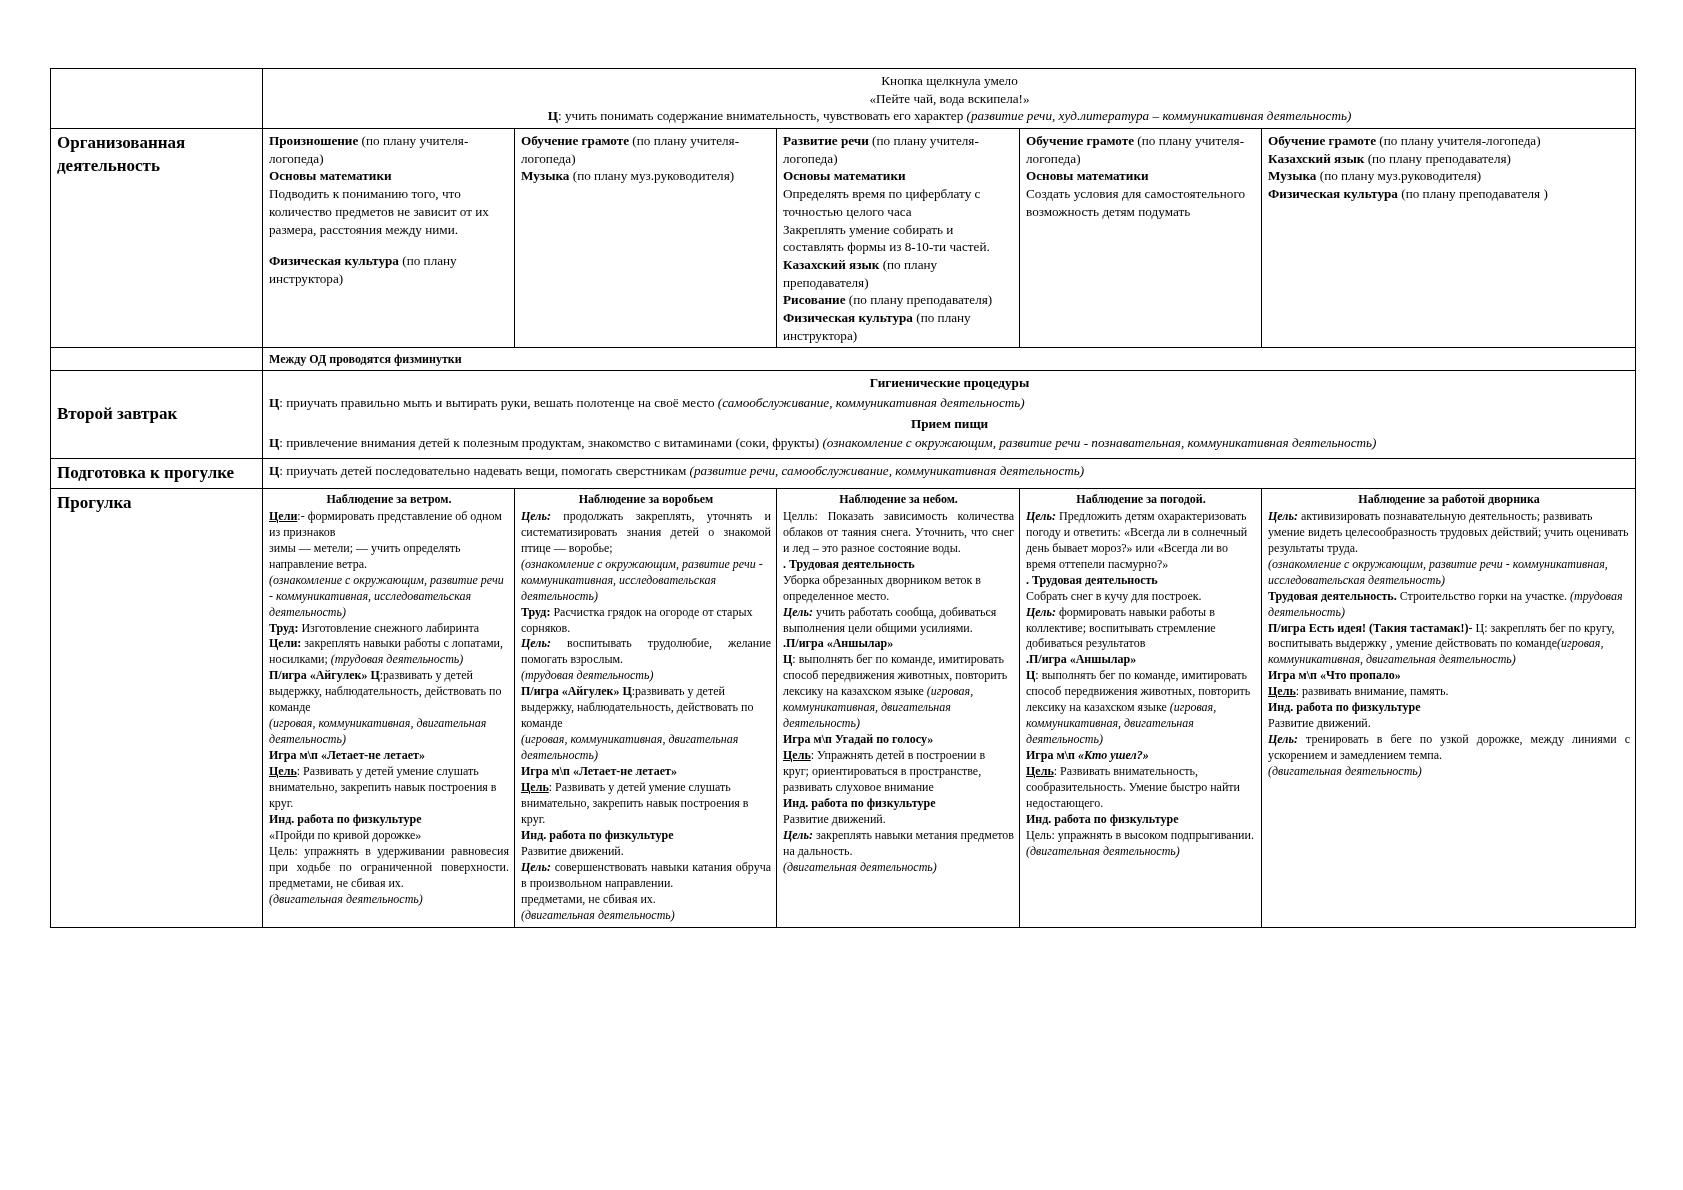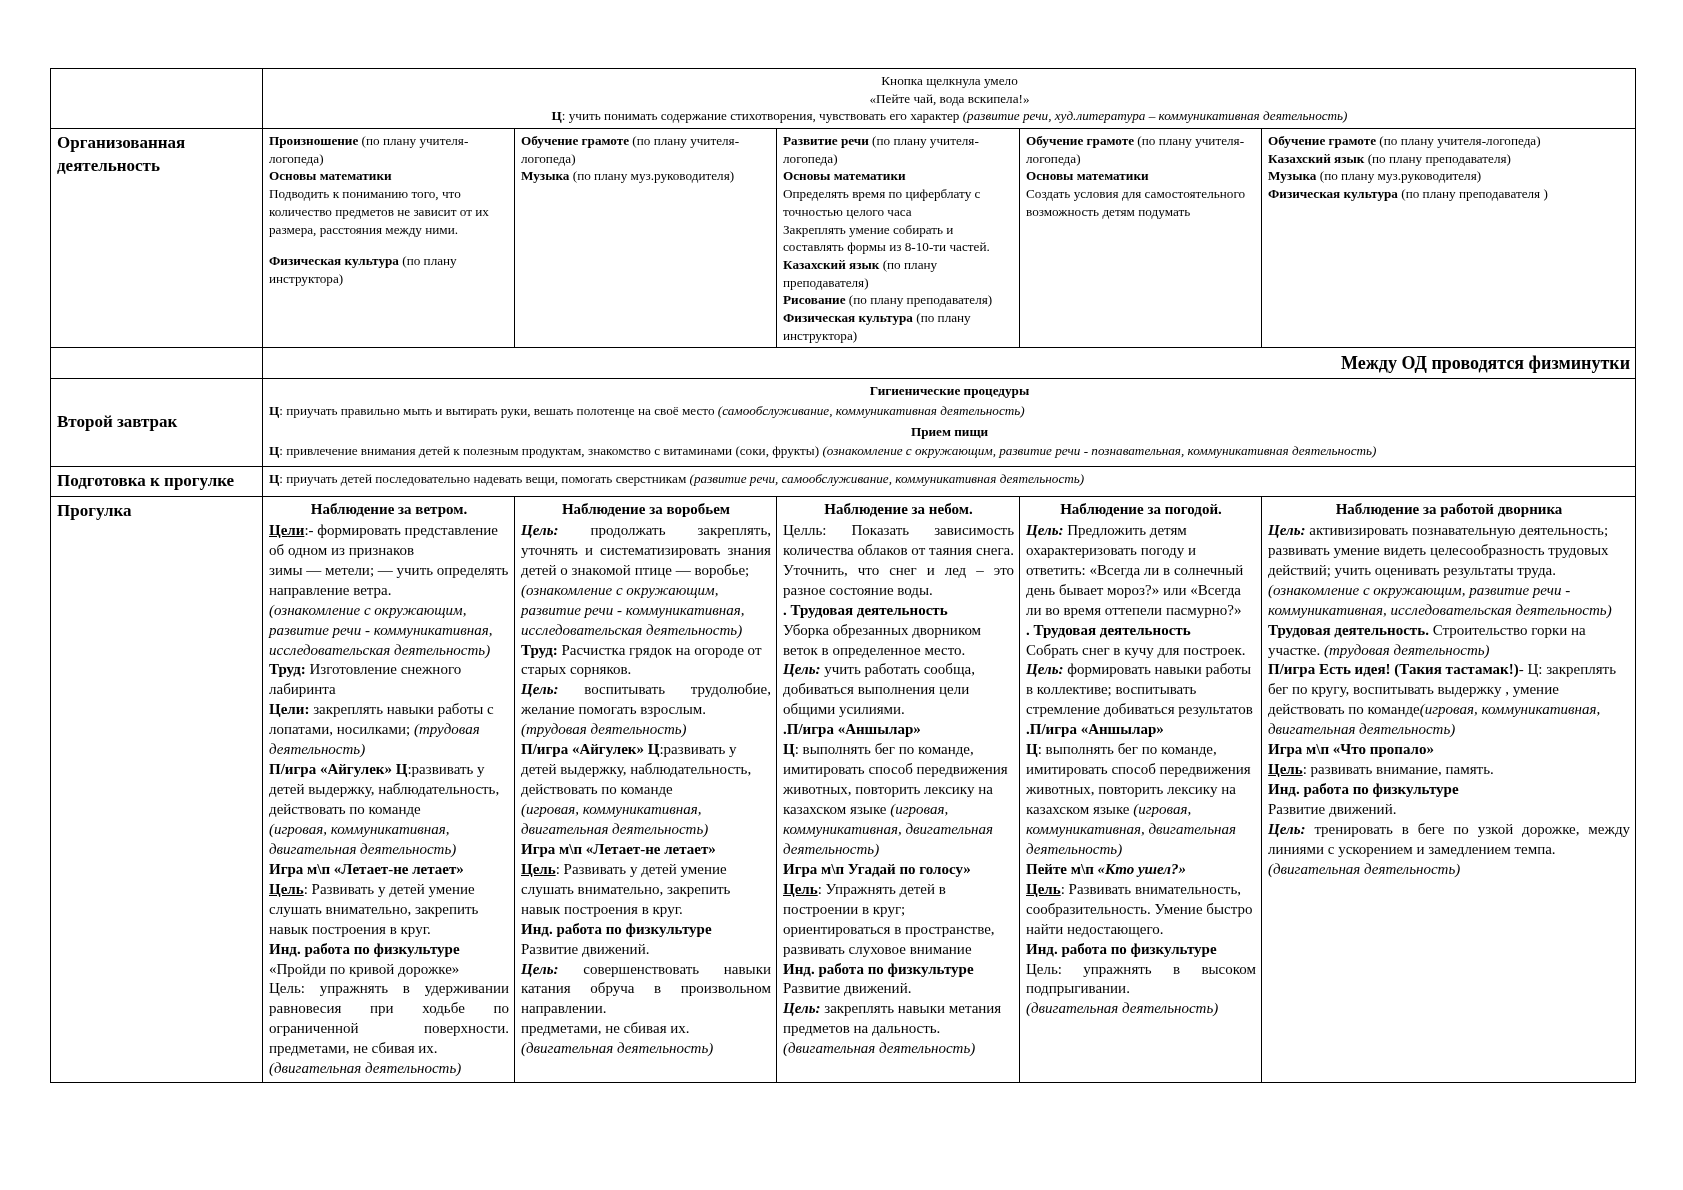--- a/index.html
+++ b/index.html
@@ -47,35 +47,35 @@
     font-size: 17px;
   }
   .title-cell { text-align: center; }
   .justify { text-align: justify; }
   b, .b { font-weight: bold; }
   i, .i { font-style: italic; }
   .bi { font-weight: bold; font-style: italic; }
   .u { text-decoration: underline; }
   .line { display: block; }
   .band {
-    text-align: right;
+    text-align: left;
     font-weight: bold;
-    font-size: 18px;
+    font-size: 12px;
     padding: 2px 4px;
   }
   .sub-h {
     text-align: center;
     font-weight: bold;
     display: block;
     margin: 0 0 2px 0;
   }
   .para { display: block; margin: 0 0 3px 0; }
   .gap { display: block; height: 14px; }
   .og-label { padding-top: 6px; }
-  .prog-col { font-size: 15px; line-height: 1.33; margin-top: 41px; }
+  .prog-col { font-size: 12px; line-height: 1.33; margin-top: 41px; }
   .prog-col .hdr { font-weight: bold; text-align: center; display: block; margin-bottom: 1px; }
 </style>
 </head>
 <body>
 
 <div class="page">
   <table class="plan">
     <colgroup>
       <col class="c0">
         <col class="c1">
@@ -84,21 +84,21 @@
         <col class="c4">
         <col class="c5">
     </colgroup>
     <tbody>
 
       <tr>
         <td style="border-right:none;"></td>
         <td colspan="5" class="title-cell">
           <span class="line">Кнопка щелкнула умело</span>
           <span class="line">«Пейте чай, вода вскипела!»</span>
-          <span class="line"><b>Ц</b><span>: учить понимать содержание стихотворения, чувствовать его характер </span><i>(развитие речи, худ.литература – коммуникативная деятельность)</i></span>
+          <span class="line"><b>Ц</b><span>: учить понимать содержание внимательность, чувствовать его характер </span><i>(развитие речи, худ.литература – коммуникативная деятельность)</i></span>
         </td>
       </tr>
 
       <tr>
         <td class="rowlabel og-label">
           <span class="line">Организованная</span>
           <span class="line">деятельность</span>
         </td>
         <td id="oa0">
             <span class="line"><b>Произношение</b><span> (по плану учителя-логопеда)</span></span>
@@ -206,21 +206,21 @@
             <span class="line"><i> (двигательная деятельность)</i></span>
           </td>
         <td class="prog-col" id="wk3">
             <span class="hdr">Наблюдение за погодой.</span>
             <span class="line"><span class="bi">Цель:</span><span> Предложить детям охарактеризовать погоду и ответить: «Всегда ли в солнечный день бывает мороз?» или «Всегда ли во время оттепели пасмурно?»</span></span>
             <span class="line"><b>. Трудовая деятельность</b></span>
             <span class="line"><span> Собрать снег в кучу для построек.</span></span>
             <span class="line"><span class="bi">Цель:</span><span> формировать навыки работы в коллективе; воспитывать стремление добиваться результатов</span></span>
             <span class="line"><b>.П/игра «Аншылар»</b></span>
             <span class="line"><b>Ц</b><span>: выполнять бег по команде, имитировать способ передвижения животных, повторить лексику на казахском языке </span><i>(игровая, коммуникативная, двигательная деятельность)</i></span>
-            <span class="line"><b>Пейте м\п </b><span class="bi">«Кто ушел?»</span></span>
+            <span class="line"><b>Игра м\п </b><span class="bi">«Кто ушел?»</span></span>
             <span class="line"><span class="b u">Цель</span><span>: Развивать внимательность, сообразительность. Умение быстро найти недостающего.</span></span>
             <span class="line"><b>Инд. работа по физкультуре</b></span>
             <span class="line justify"><span>Цель:     упражнять     в     высоком подпрыгивании.</span></span>
             <span class="line"><i> (двигательная деятельность)</i></span>
           </td>
         <td class="prog-col" id="wk4">
             <span class="hdr">Наблюдение за работой дворника</span>
             <span class="line"><span class="bi">Цель:</span><span> активизировать познавательную деятельность; развивать умение видеть целесообразность трудовых действий; учить оценивать результаты труда.</span></span>
             <span class="line"><i> (ознакомление с окружающим, развитие речи - коммуникативная, исследовательская деятельность)</i></span>
             <span class="line"><b>Трудовая деятельность.</b><span> Строительство горки на участке. </span><i>(трудовая деятельность)</i></span>

